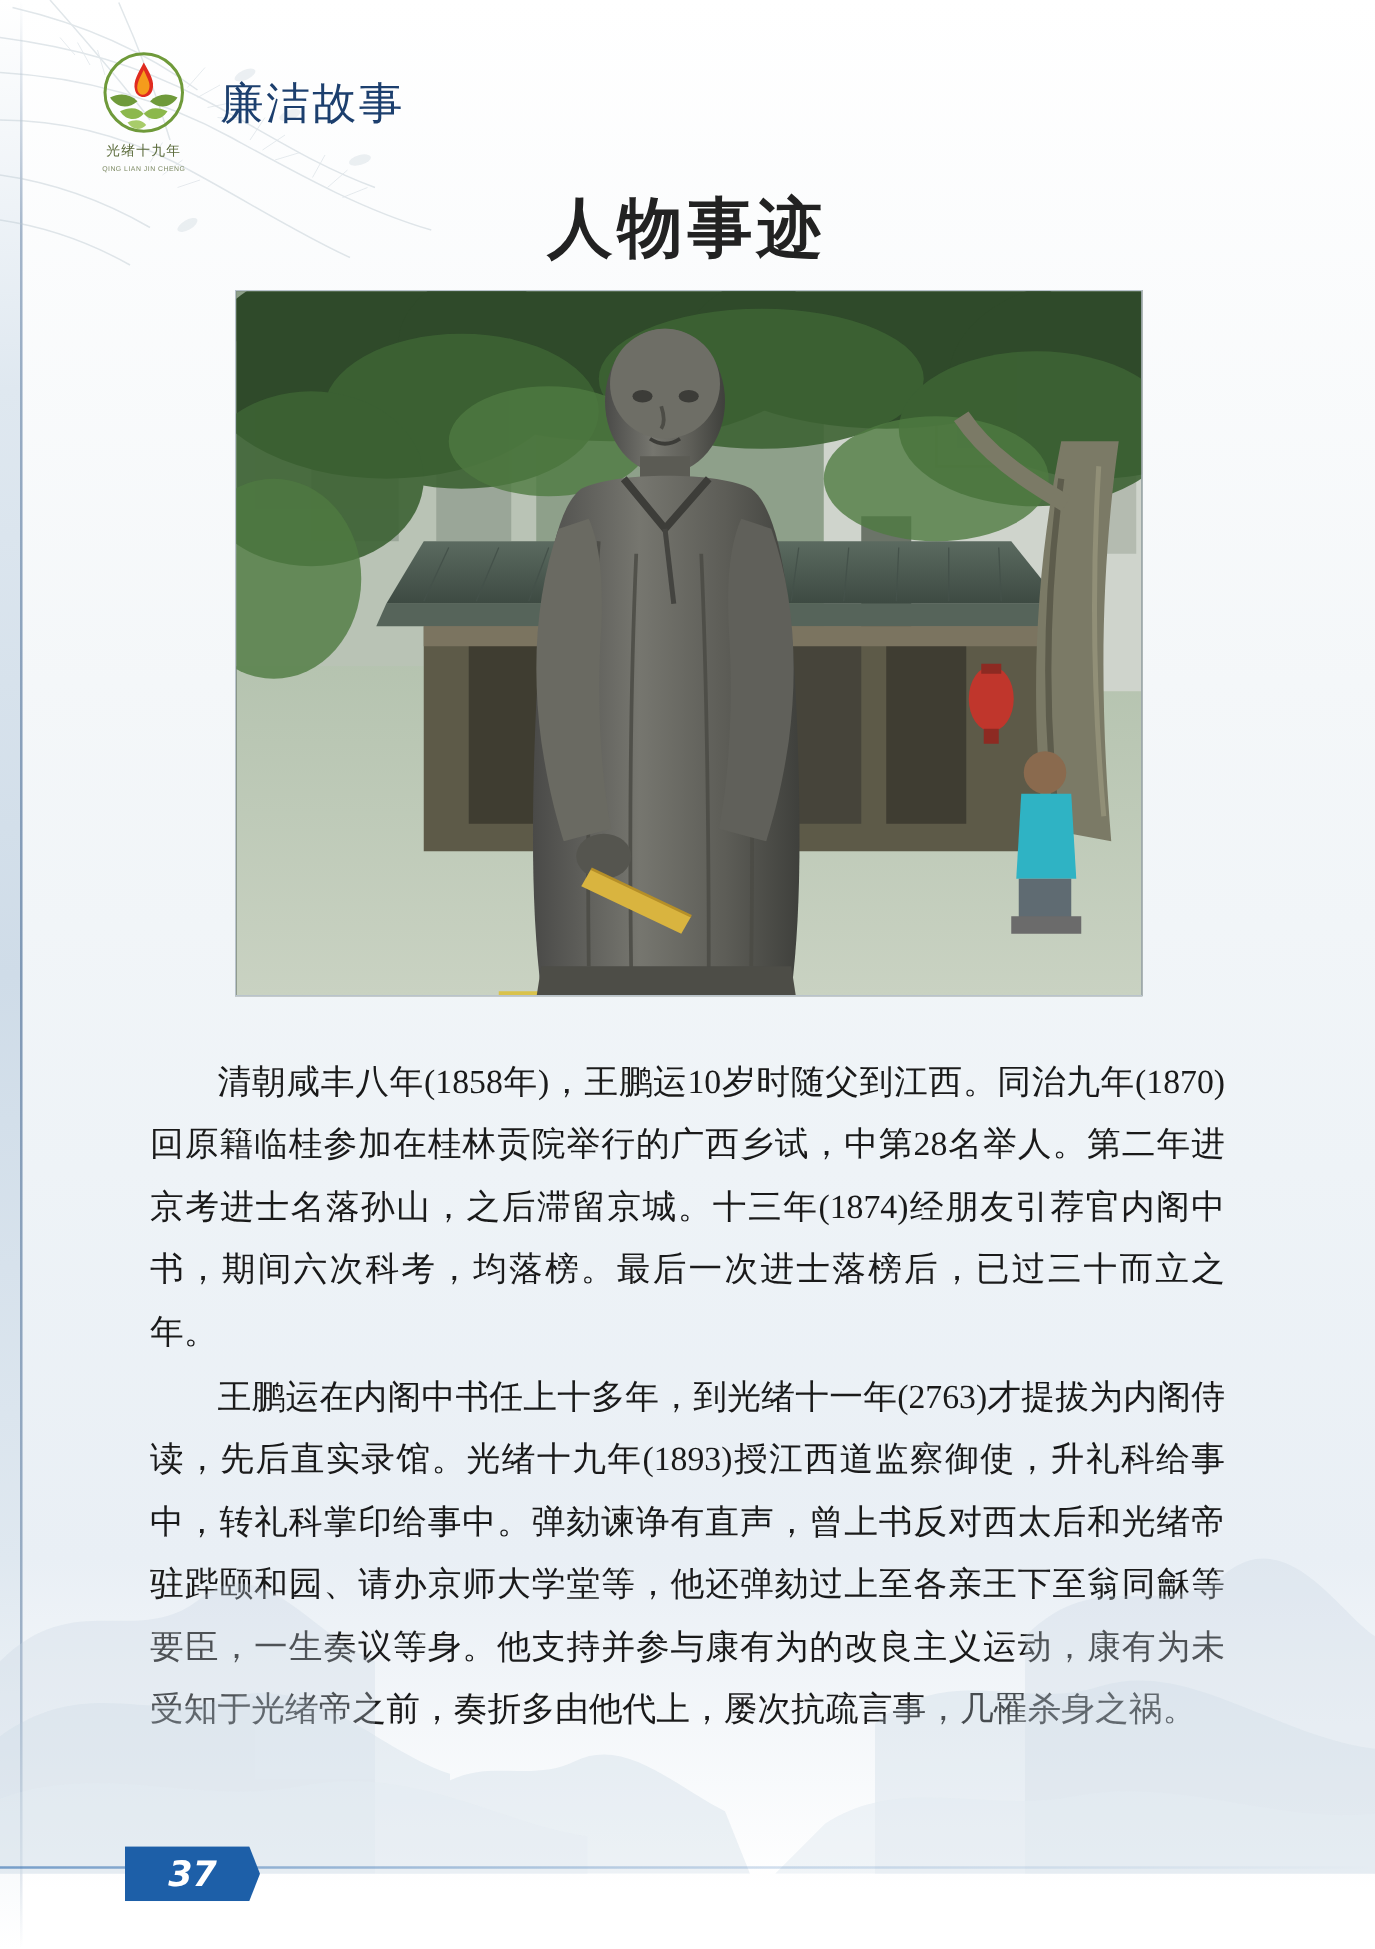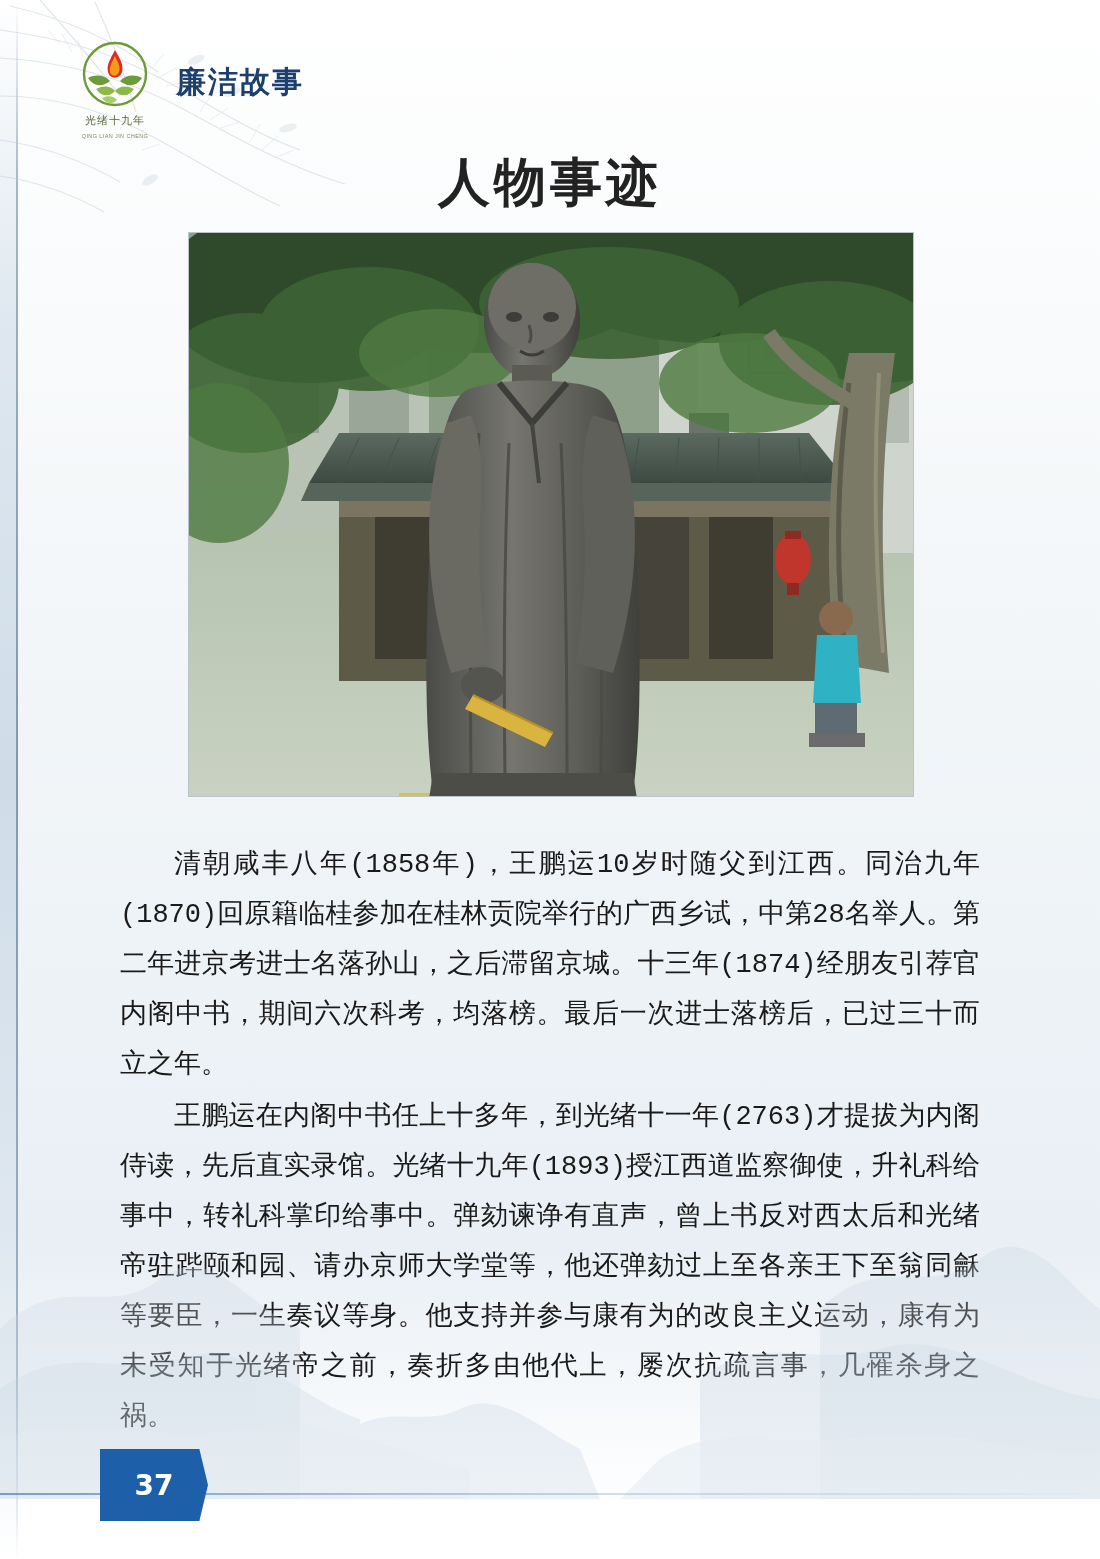--- a/index.html
+++ b/index.html
@@ -85,22 +85,22 @@
     position: absolute;
     left: 0;
     bottom: -9px;
     width: 86px;
     text-align: center;
     font-size: 5.5px;
     color: #7d8a63;
     letter-spacing: 0.4px;
   }
   .header-title {
-    font-size: 30px;
-    font-weight: bold;
+    font-size: 35px;
+    font-weight: normal;
     color: #1c3f6e;
     letter-spacing: 2px;
     font-family: "DejaVu Sans", "Liberation Sans", sans-serif;
   }
   
   .main-title {
     position: absolute;
     left: 0;
     top: 148px;
     width: 1100px;
@@ -125,47 +125,48 @@
   .photo-inner {
     position: absolute;
     inset: 0;
   }
   
   .body-text {
     position: absolute;
     left: 120px;
     top: 840px;
     width: 860px;
-    font-family: Liberation Mono, monospace;
+    font-family: Liberation Serif, serif;
     font-size: 27px;
     line-height: 50px;
     color: #1a1a1a;
     text-align: justify;
     text-justify: inter-ideograph;
   }
   .body-text p {
     margin: 0 0 2px 0;
     text-indent: 2em;
   }
   
   .page-tab {
     position: absolute;
     left: 100px;
     bottom: 38px;
     width: 108px;
-    height: 72px;
+    height: 44px;
     background: #1d5fa8;
     color: #ffffff;
     font-size: 28px;
     font-weight: bold;
     display: flex;
     align-items: center;
     justify-content: center;
     clip-path: polygon(0 0, 92% 0, 100% 50%, 92% 100%, 0 100%);
     font-family: "DejaVu Sans", "Liberation Sans", sans-serif;
+    font-style: italic;
   }
   .footer-rule {
     position: absolute;
     left: 0;
     bottom: 64px;
     width: 1100px;
     height: 2px;
     background: linear-gradient(90deg, rgba(29,95,168,0.55) 0%, rgba(29,95,168,0.25) 45%, rgba(29,95,168,0) 100%);
   }
 </style>

